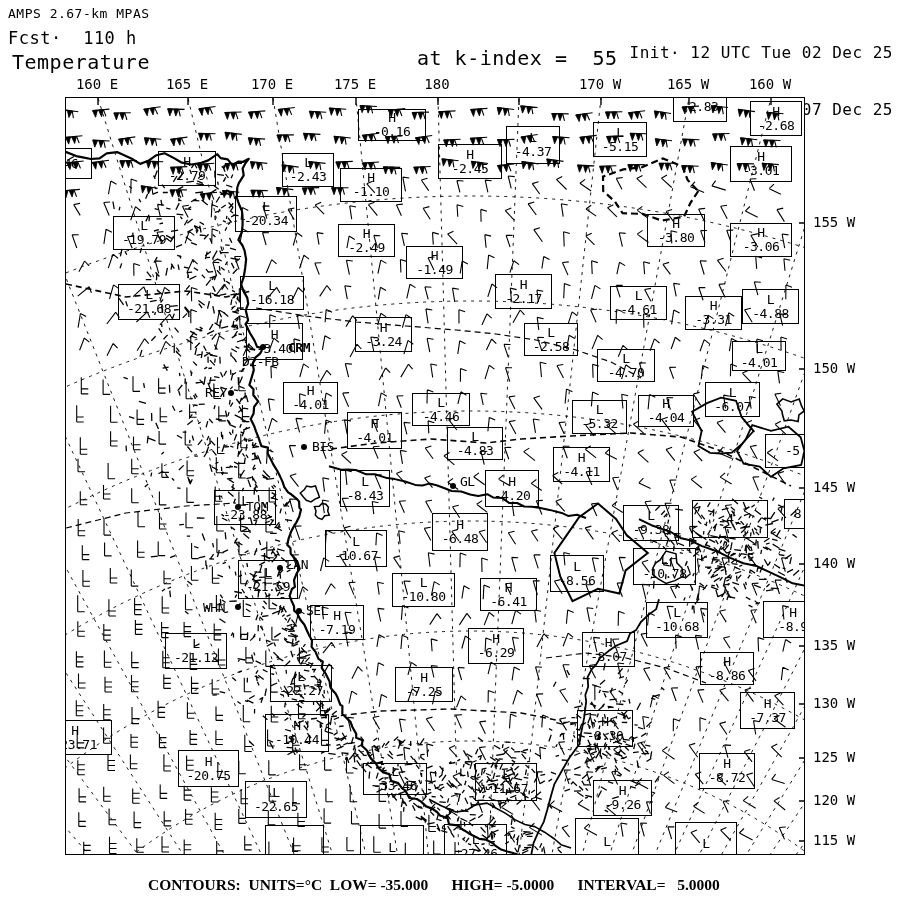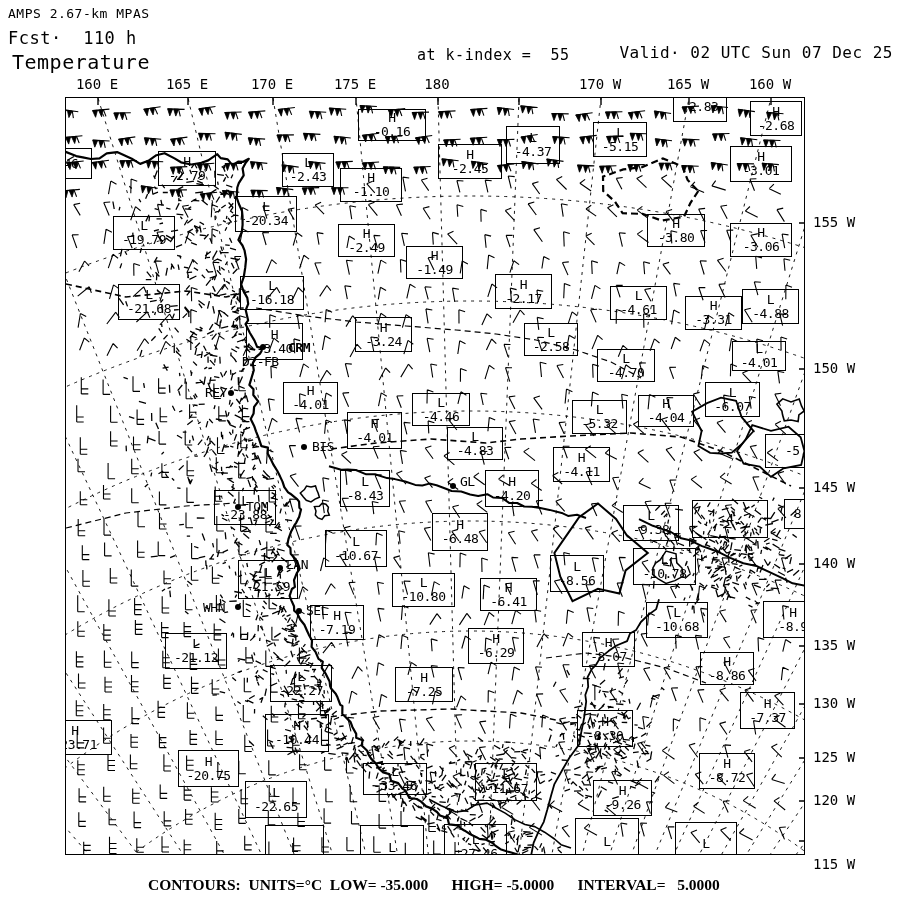--- a/index.html
+++ b/index.html
@@ -2,21 +2,21 @@
 <html><head>
 <meta charset="utf-8">
 <style>
   html,body{margin:0;padding:0;background:#fff;}
   #page{position:relative;width:900px;height:900px;background:#ffffff;overflow:hidden;
         font-family:"DejaVu Sans Mono",monospace;color:#000;}
   .hdr{position:absolute;white-space:pre;}
   #title{left:8px;top:6px;font-size:13px;letter-spacing:.5px;}
   #fcst{left:8px;top:28px;font-size:17px;letter-spacing:.5px;}
   #field{left:12px;top:50px;font-size:20px;letter-spacing:.5px;}
-  #kindex{left:417px;top:46px;font-size:15px;letter-spacing:.5px;}
+  #kindex{left:417px;top:46px;font-size:20px;letter-spacing:.5px;}
   #initvalid{right:7px;top:5px;font-size:16px;text-align:right;line-height:19px;letter-spacing:.5px;}
   #plot{position:absolute;left:65px;top:97px;width:740px;height:758px;
         border:1.5px solid #000;box-sizing:border-box;overflow:hidden;background:#fff;}
   #decor{position:absolute;left:0;top:0;}
   .xbox{position:absolute;border:1.2px solid #000;display:flex;flex-direction:column;
         align-items:center;justify-content:center;font-size:13px;line-height:14px;
         letter-spacing:-.5px;background:transparent;box-sizing:border-box;}
   .stn-dot{position:absolute;width:6px;height:6px;border-radius:50%;background:#000;}
   .stn-lbl{position:absolute;font-size:13px;letter-spacing:-.5px;white-space:pre;}
   .ax-top{position:absolute;font-size:14px;transform:translateX(-50%);top:76px;letter-spacing:0;}
@@ -26,20 +26,21 @@
 </style>
 </head>
 <body>
 
 <div id="page">
   <div class="hdr" id="title">AMPS 2.67-km MPAS</div>
   <div class="hdr" id="fcst">Fcst·  110 h</div>
   <div class="hdr" id="field">Temperature</div>
   <div class="hdr" id="kindex">at k-index =  55</div>
   <div class="hdr" id="initvalid">
+    <div>Init· 12 UTC Tue 02 Dec 25</div>
     <div>Valid· 02 UTC Sun 07 Dec 25</div>
   </div>
 
   <div id="top-axis">
       <span class="ax-top" style="left: 97px;">160 E</span>
       <span class="ax-top" style="left: 187px;">165 E</span>
       <span class="ax-top" style="left: 272px;">170 E</span>
       <span class="ax-top" style="left: 355px;">175 E</span>
       <span class="ax-top" style="left: 437px;">180</span>
       <span class="ax-top" style="left: 518px; margin-top: 40px;">175 W</span>
@@ -49,21 +50,21 @@
     </div>
   <div id="right-axis">
       <span class="ax-right" style="top: 214px;">155 W</span>
       <span class="ax-right" style="top: 360px;">150 W</span>
       <span class="ax-right" style="top: 479px;">145 W</span>
       <span class="ax-right" style="top: 555px;">140 W</span>
       <span class="ax-right" style="top: 637px;">135 W</span>
       <span class="ax-right" style="top: 695px;">130 W</span>
       <span class="ax-right" style="top: 749px;">125 W</span>
       <span class="ax-right" style="top: 792px;">120 W</span>
-      <span class="ax-right" style="top: 832px; margin-top: 24px;">115 W</span>
+      <span class="ax-right" style="top: 832px;">115 W</span>
     </div>
 
   <div id="plot">
     <svg id="decor" width="740" height="758" viewBox="0 0 740 758">
         <line x1="405" y1="1203" x2="-154.5" y2="-601.5" stroke="#000" stroke-width="0.9" stroke-dasharray="3 5"></line>
         <line x1="405" y1="1203" x2="-19.5" y2="-601.5" stroke="#000" stroke-width="0.9" stroke-dasharray="3 5"></line>
         <line x1="405" y1="1203" x2="108" y2="-601.5" stroke="#000" stroke-width="0.9" stroke-dasharray="3 5"></line>
         <line x1="405" y1="1203" x2="232.5" y2="-601.5" stroke="#000" stroke-width="0.9" stroke-dasharray="3 5"></line>
         <line x1="405" y1="1203" x2="355.5" y2="-601.5" stroke="#000" stroke-width="0.9" stroke-dasharray="3 5"></line>
         <line x1="405" y1="1203" x2="477" y2="-601.5" stroke="#000" stroke-width="0.9" stroke-dasharray="3 5"></line>

